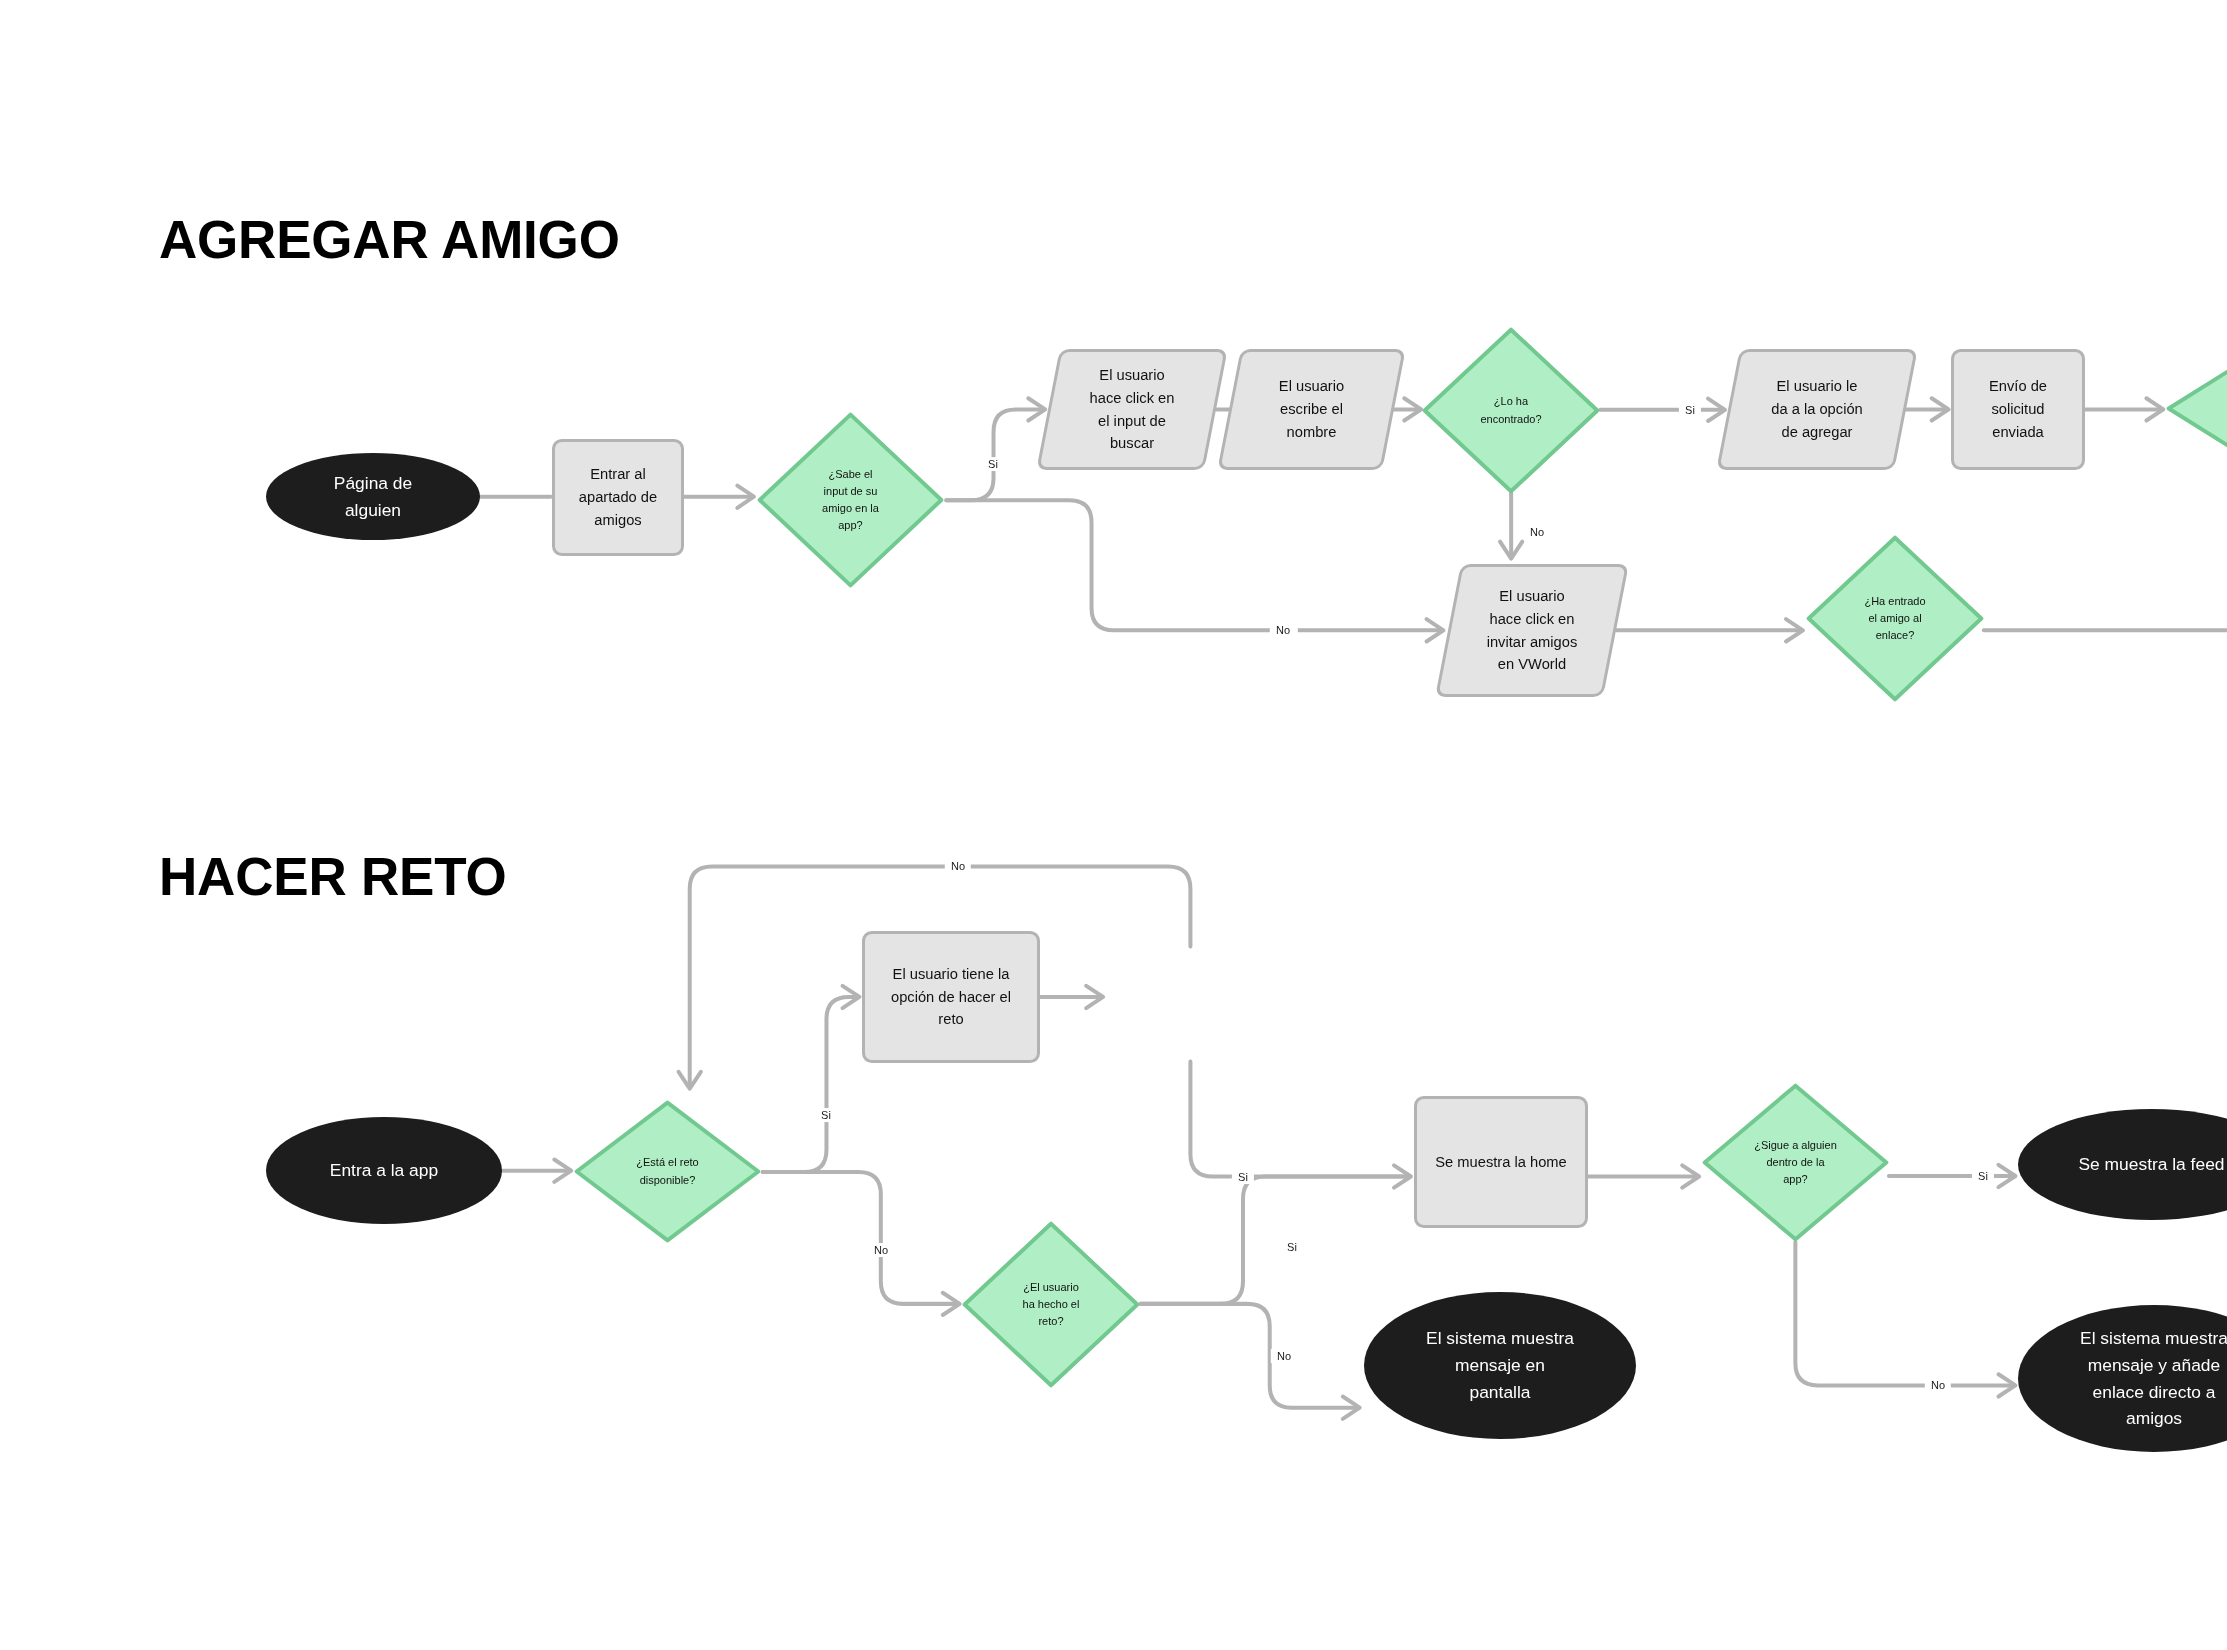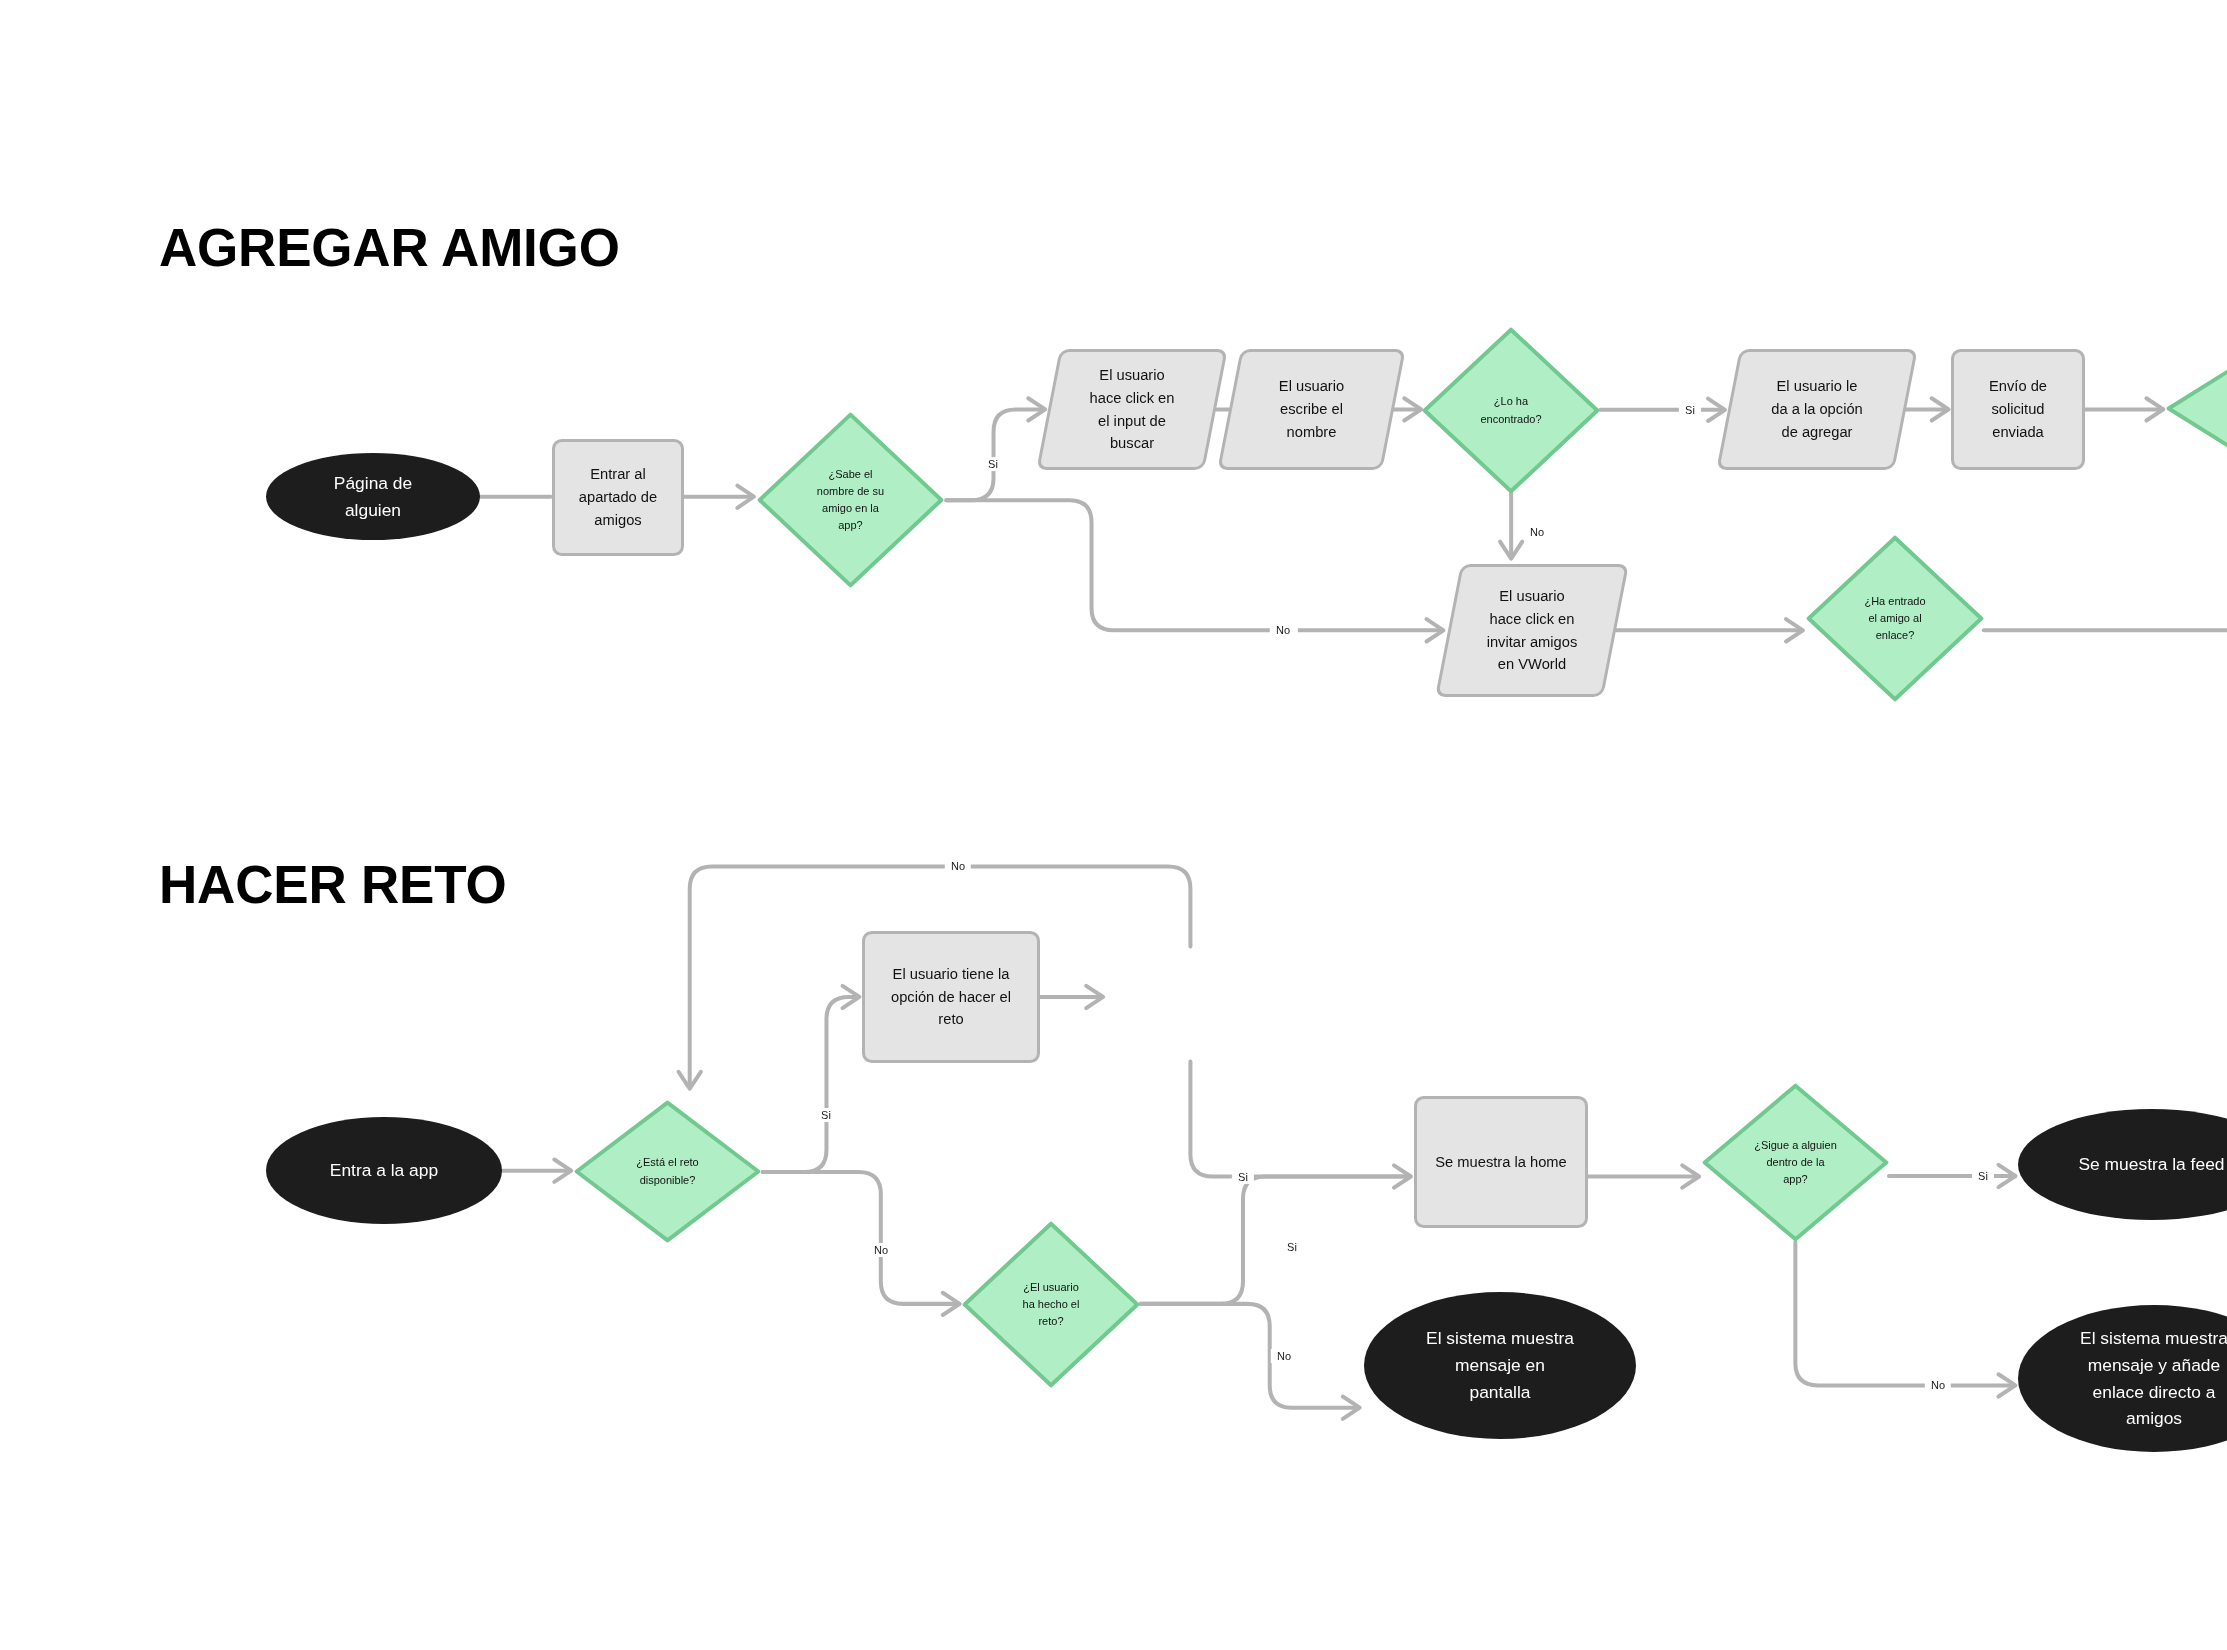--- a/index.html
+++ b/index.html
@@ -3,21 +3,20 @@
 <meta charset="utf-8">
 <title>Flowcharts</title>
 <style>
   html,body{margin:0;padding:0;background:#ffffff;}
   body{font-family:"Liberation Sans",sans-serif;-webkit-font-smoothing:antialiased;}
   #root{position:relative;width:2935px;height:1650px;background:#ffffff;overflow:hidden;}
   .flow-title{
     position:absolute;font-weight:700;color:#000000;
     letter-spacing:-0.2px;white-space:nowrap;
     font-family:"Liberation Sans",sans-serif;
-    margin-top:8px;
   }
   #title-agregar{left:159px;top:209px;font-size:53px;}
   #title-hacer{left:159px;top:846px;font-size:53px;}
 
   svg.edges{position:absolute;left:0;top:0;width:2935px;height:1650px;pointer-events:none;}
   svg.edges path{fill:none;stroke:#b3b3b3;stroke-width:9;stroke-linecap:round;stroke-linejoin:round;}
   svg.edges polyline.arrowhead{fill:none;stroke:#b3b3b3;stroke-width:9;stroke-linecap:round;stroke-linejoin:round;}
 
   .edge-label{
     position:absolute;transform:translate(-50%,-50%);
@@ -173,21 +172,21 @@
     <span class="lbl">Entrar al
 apartado de
 amigos</span>
   </div>
 
   <div class="node n-decision" style="left:757px;top:412px;width:187px;height:176px;">
     <svg class="dia" viewBox="0 0 420 396" preserveAspectRatio="none">
       <polygon points="210,6 414,198 210,390 6,198" fill="#b0efc5" stroke="#71c98f" stroke-width="9" stroke-linejoin="round"></polygon>
     </svg>
     <span class="lbl">¿Sabe el
-nombre de su
+input de su
 amigo en la
 app?</span>
   </div>
 
   <div class="node n-para" style="left:1048px;top:349px;width:168px;height:121px;">
     <span class="skewbox"></span>
     <span class="lbl">El usuario
 hace click en
 el input de
 buscar</span>

